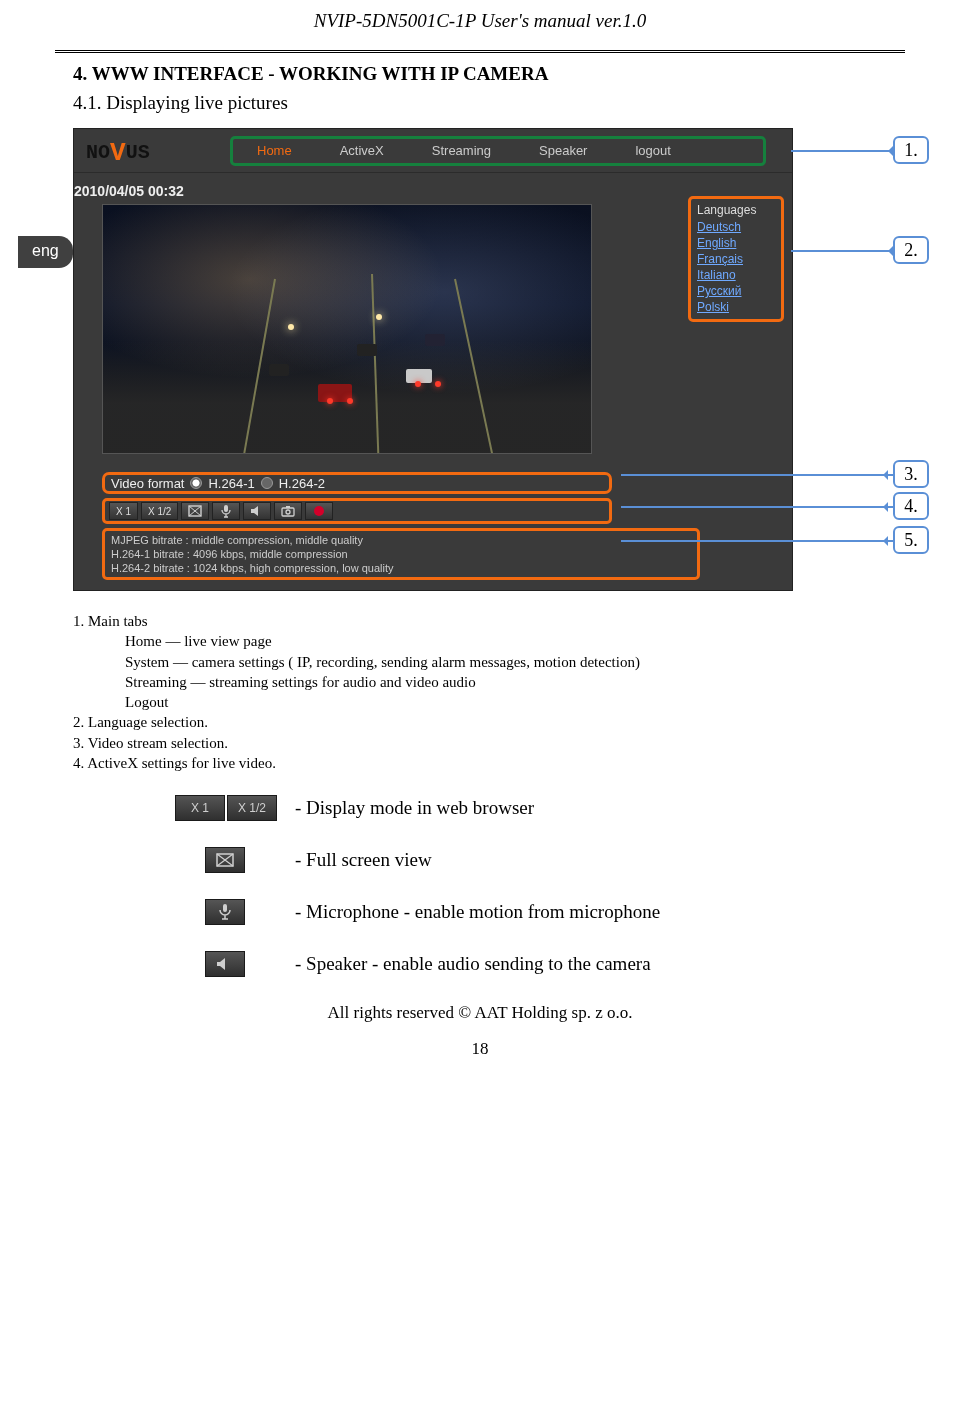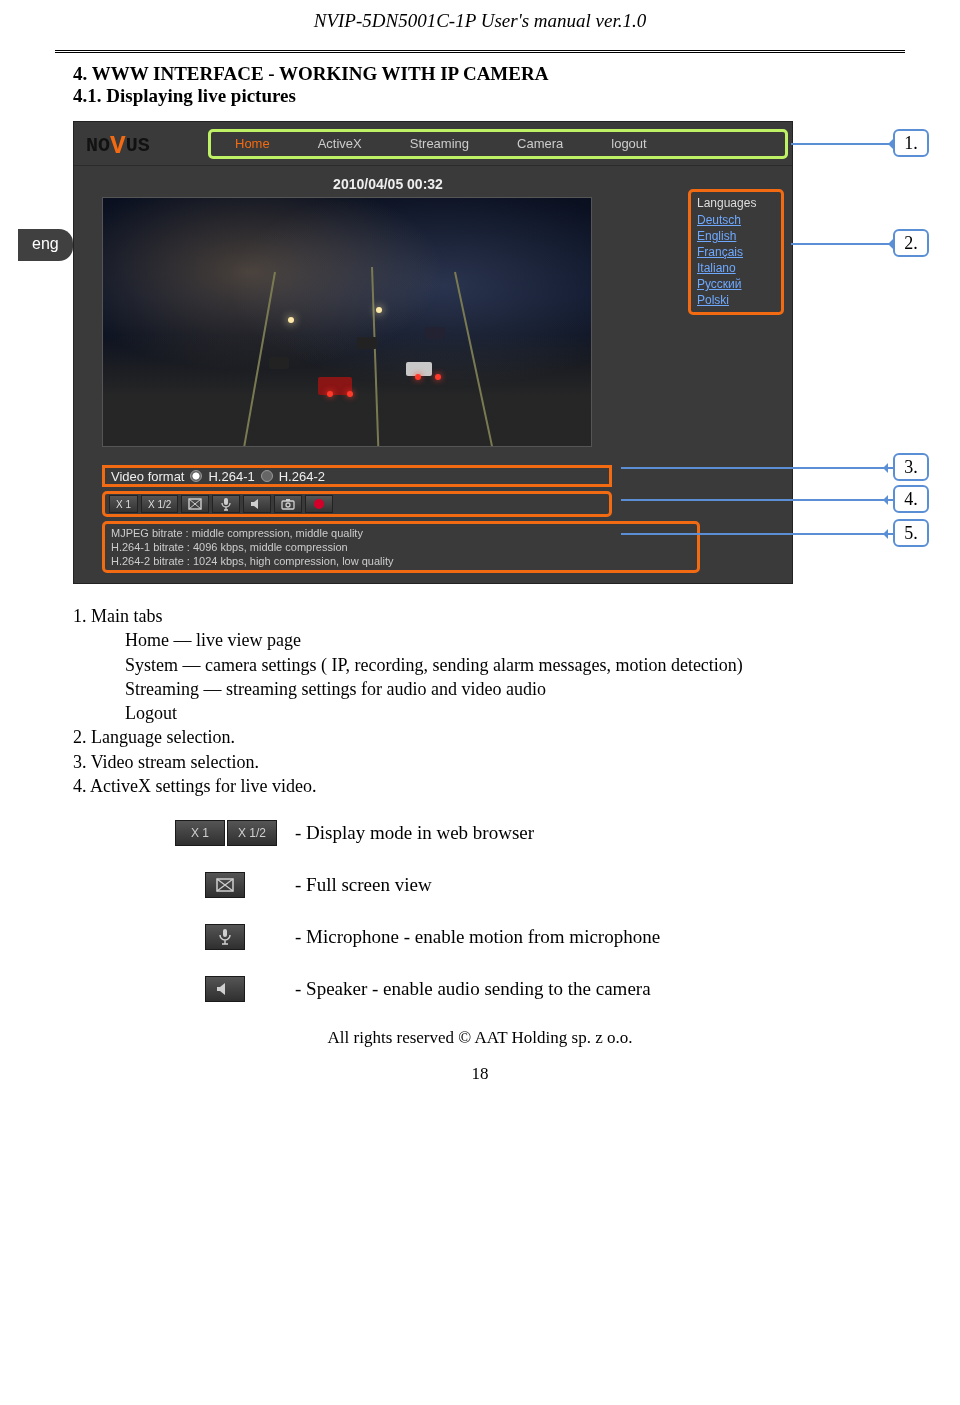--- a/index.html
+++ b/index.html
@@ -18,21 +18,21 @@
     font-size: 19px;
     padding: 10px 0 18px;
   }
   .section-title {
     font-weight: bold;
     font-size: 22px;
     padding: 8px 0 6px;
   }
   .dbl-rule { border-top: 3px double #000; height: 0; margin-bottom: 10px; }
   .sub-heading { font-weight: bold; font-size: 19px; padding-left: 18px; }
-  .sub-heading2 { font-weight: bold; font-size: 19px; padding-left: 18px; margin-bottom: 14px; }
+  .sub-heading2 { font-weight: normal; font-size: 19px; padding-left: 18px; margin-bottom: 14px; margin-top: 7px; }
   .lang-tab {
     position: absolute; left: -55px; top: 108px;
     background: #404040; color: #fff; font-family: Arial, sans-serif;
     font-size: 16px; padding: 6px 14px 8px; border-radius: 0 14px 14px 0;
   }
   .figwrap { position: relative; margin: 6px 0 20px 18px; }
 
   
   .camui {
     width: 720px; background: #3a3a3a; border: 1px solid #222;
@@ -42,29 +42,29 @@
   .topbar {
     height: 44px; display: flex; align-items: center;
     background: #3a3a3a; border-bottom: 1px solid #2b2b2b;
   }
   .logo {
     width: 130px; padding-left: 12px; font-weight: bold; font-size: 20px;
     font-family: Liberation Mono, monospace; color: #111;
   }
   .logo .v { color: #f26a11; font-size: 26px; position: relative; top: 2px; }
   .navarea {
-    flex: 1; height: 30px; margin: 0 4px; display: flex; align-items: center;
-    border: 3px solid #bef264; border-radius: 5px;
+    flex: 1; height: 30px; margin: 0 26px; display: flex; align-items: center;
+    border: 3px solid #15803d; border-radius: 5px;
   }
   .navlink {
     padding: 0 24px; font-size: 13px; color: #ccc; height: 100%;
     display: flex; align-items: center;
   }
   .navlink.active { color: #f26a11; }
-  .ts-row { text-align: center; padding: 10px 90px 5px 0; font-weight: bold; color: #eee; font-size: 14px; }
+  .ts-row { text-align: left; padding: 10px 90px 5px 0; font-weight: bold; color: #eee; font-size: 14px; }
   .video-area {
     margin-left: 28px; width: 490px; height: 250px;
     background: linear-gradient(#0a1020 0%, #0c1428 40%, #111 100%);
     border: 1px solid #555; position: relative; overflow: hidden;
   }
   
   .road { position:absolute; inset:0;
     background:
       radial-gradient(ellipse at 30% 30%, rgba(255,200,120,.25), transparent 40%),
       radial-gradient(ellipse at 70% 35%, rgba(180,200,255,.18), transparent 45%),
@@ -90,21 +90,21 @@
   .langbox {
     position: absolute; right: 8px; top: 67px; width: 96px;
     border: 3px solid #f26a11; border-radius: 5px; padding: 4px 6px;
     background: #3a3a3a;
   }
   .langbox .lh { color: #ddd; font-size: 12px; margin-bottom: 2px; }
   .langbox a { display:block; color: #6fa9ff; text-decoration: underline; font-size: 12px; line-height: 16px; }
 
   .vfmt-row {
     margin: 18px 0 0 28px; width: 510px; height: 22px;
-    border: 3px solid #f26a11; border-radius: 0;
+    border: 3px solid #f26a11; border-radius: 7px;
     display: flex; align-items: center; padding: 0 6px; gap: 6px;
     color: #eee; font-size: 13px;
   }
   .radio { width:12px; height:12px; border-radius:50%; background:#666; border:1px solid #999; display:inline-block; }
   .radio.sel { background: radial-gradient(#fff 0 45%, #666 55%); }
 
   .ctrl-row {
     margin: 4px 0 0 28px; width: 510px; height: 26px;
     border: 3px solid #f26a11; border-radius: 5px;
     display: flex; align-items: center; gap: 3px; padding: 0 4px;
@@ -134,21 +134,21 @@
   .arrow {
     position: absolute; height: 2px; background: #5a8fd6;
   }
   .arrow::after {
     content:""; position:absolute; right:-2px; top:-4px;
     border: 5px solid transparent; border-right-color:#5a8fd6;
     transform: translateX(-100%);
   }
 
   
-  .body-text { padding-left: 18px; font-size: 18px; line-height: 1.35; }
+  .body-text { padding-left: 18px; font-size: 15px; line-height: 1.35; }
   .body-text .indent { padding-left: 52px; }
   .icons-list { margin: 22px 0 0 120px; }
   .icons-list .row { display:flex; align-items:center; gap: 18px; margin-bottom: 26px; }
   .iconbtn {
     height: 26px; background: linear-gradient(#555,#2f2f2f);
     border:1px solid #1a1a1a; display:flex; align-items:center; justify-content:center;
     color:#cfcfcf; font-family: Arial, sans-serif; font-size: 12px;
   }
   .iconbtn.big { width: 50px; } .iconbtn.sm { width: 40px; }
   .desc { font-size: 19px; }
@@ -175,21 +175,21 @@
 
     <div class="camui">
       <div class="topbar">
         <div class="logo">
           <span>NO</span><span class="v">V</span><span>US</span>
         </div>
         <div class="navarea">
           <div class="navlink active">Home</div>
           <div class="navlink">ActiveX</div>
           <div class="navlink">Streaming</div>
-          <div class="navlink">Camera</div>
+          <div class="navlink">Speaker</div>
           <div class="navlink">logout</div>
         </div>
       </div>
 
       <div class="ts-row">2010/04/05 00:32</div>
 
       <div class="video-area">
         <div class="road"></div>
         <div class="lane l1"></div>
           <div class="lane l2"></div>

